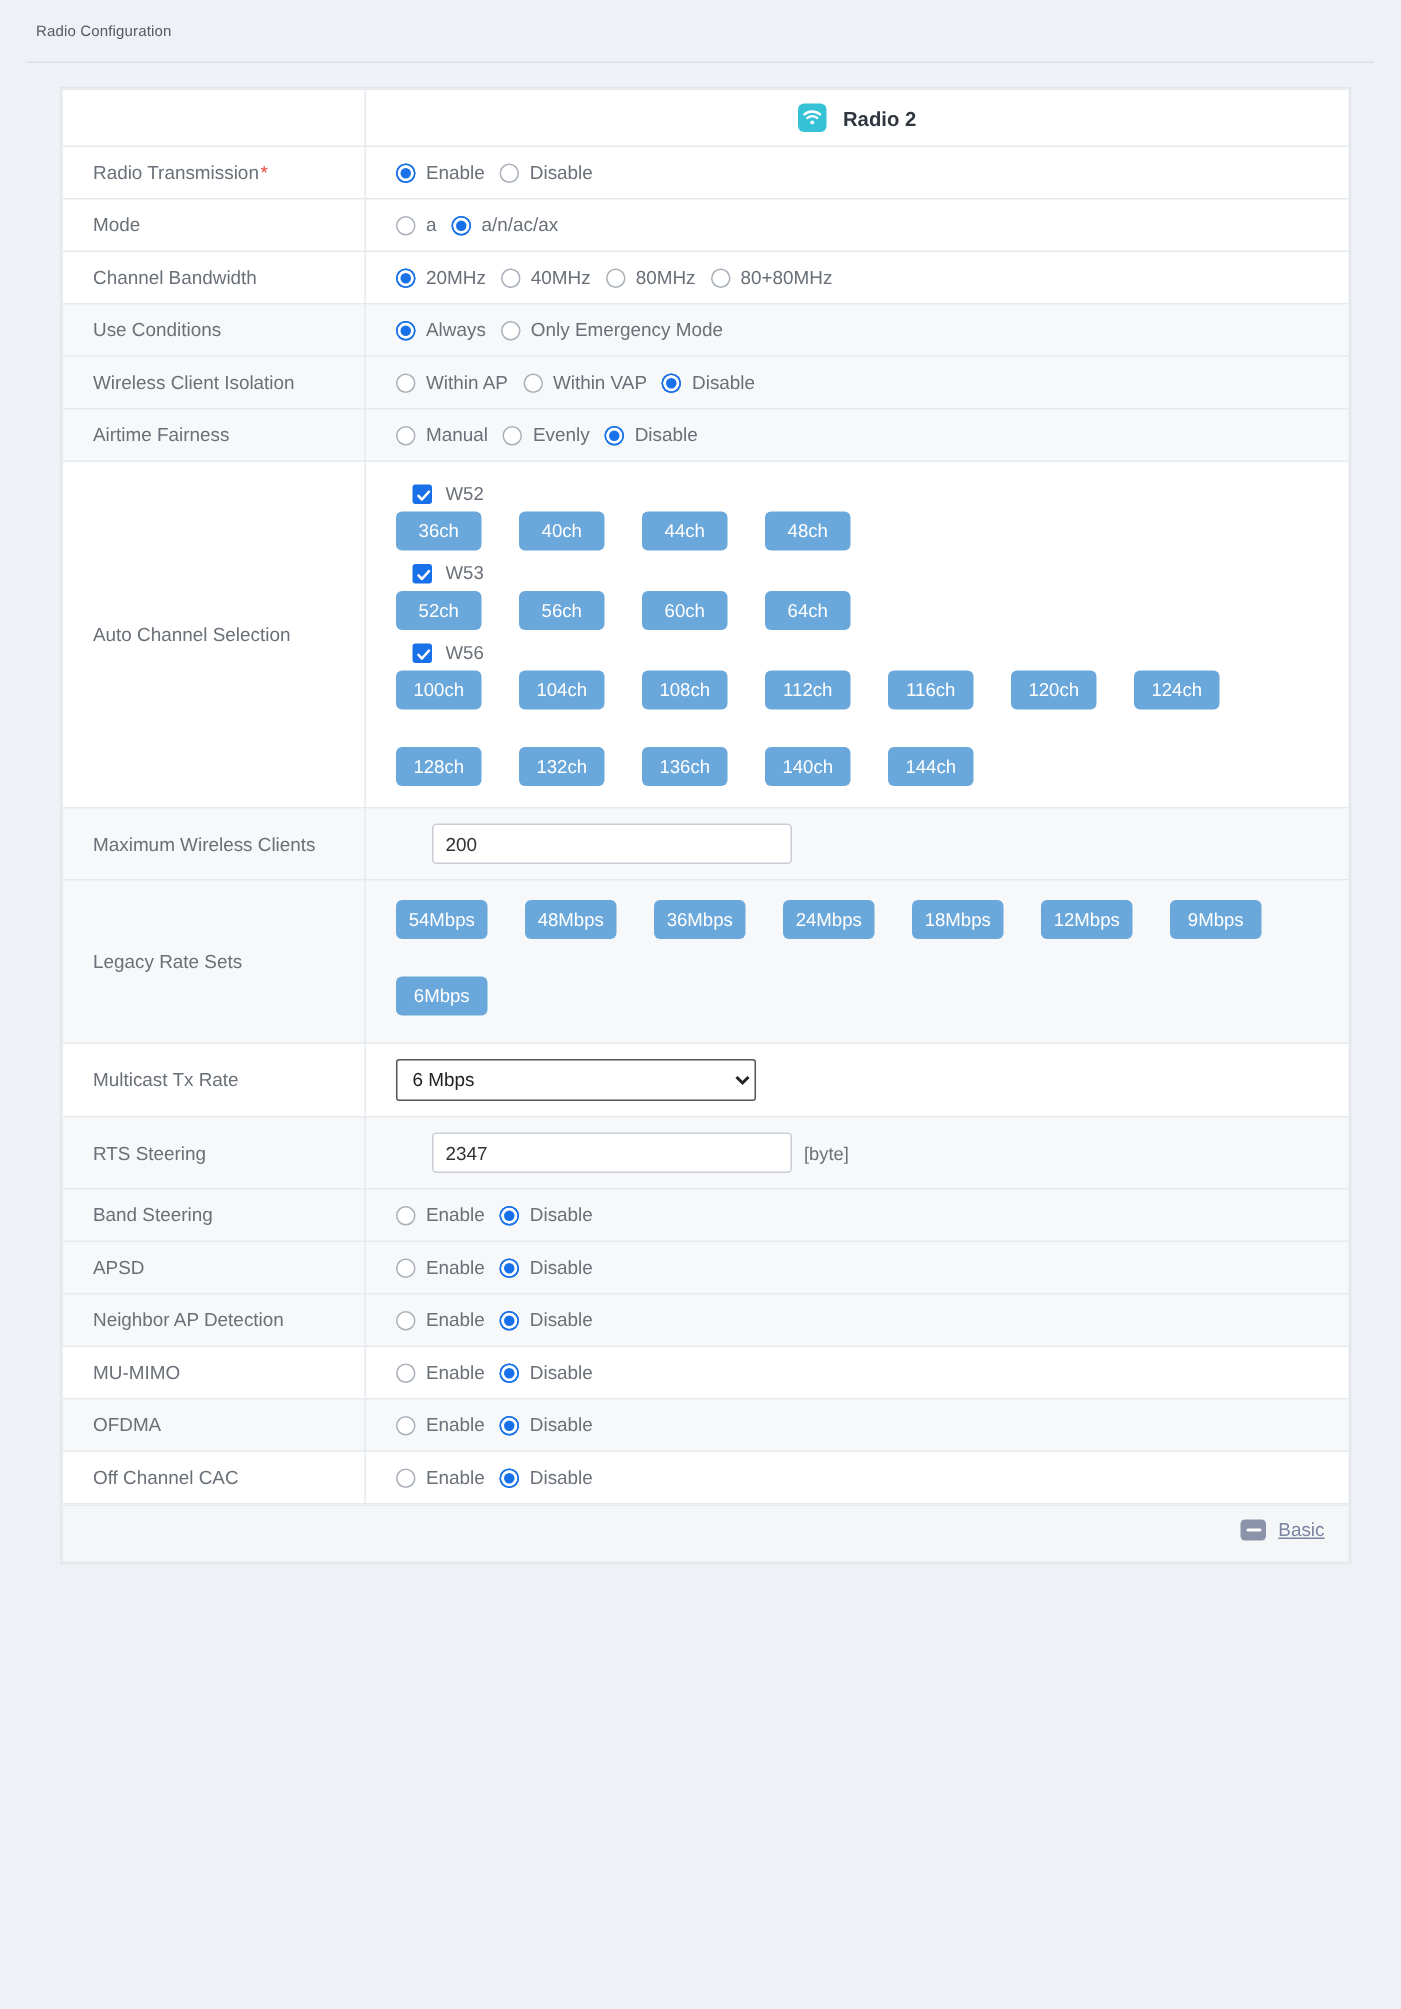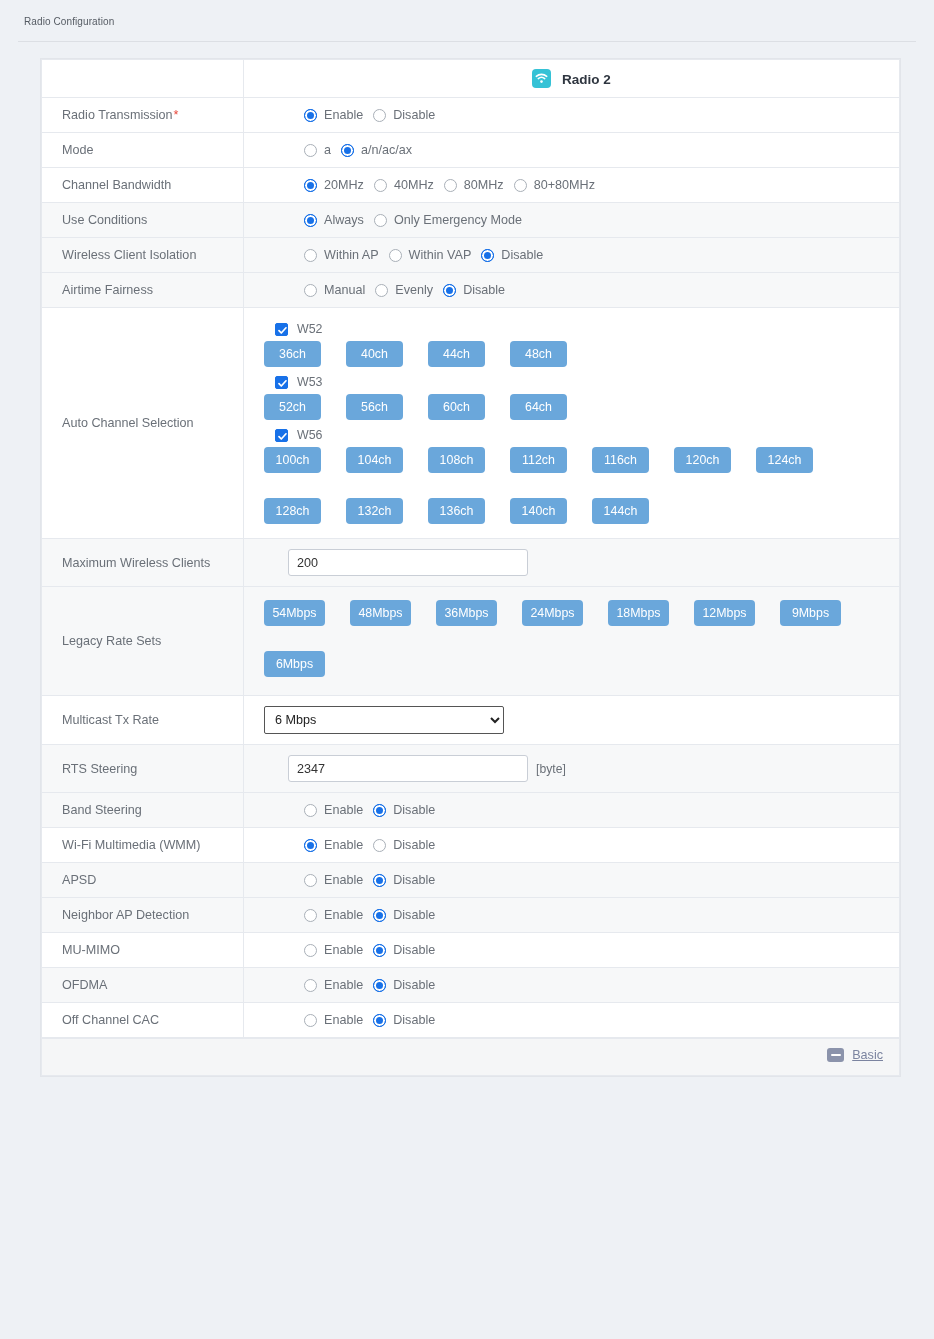--- a/index.html
+++ b/index.html
@@ -74,21 +74,21 @@
     text-align: left;
   }
   .req { color: #e8483c; margin-left: 1px; }
 
   .val { padding: 10px 0 10px 20px; }
 
   tr.white  > td { background: #ffffff; }
   tr.shade  > td { background: #f7f8f9; }
 
   
-  .rgroup { display: flex; align-items: center; flex-wrap: wrap; margin-left: 40px; }
+  .rgroup { display: flex; align-items: center; flex-wrap: wrap; }
   .ropt { display: flex; align-items: center; margin-right: 10px; }
   .ropt .rtext {
     font-size: 12.6px;
     color: #6a7078;
     margin-left: 7px;
     white-space: nowrap;
   }
   .radio {
     width: 13px; height: 13px;
     border-radius: 50%;
@@ -440,35 +440,20 @@
                 <span class="radio"></span>
                 <span class="rtext">Enable</span>
               </div>
               <div class="ropt">
                 <span class="radio on"></span>
                 <span class="rtext">Disable</span>
               </div>
             </div>
           </td>
         </tr>
-        <tr class="white">
-          <td class="lbl">Wi-Fi Multimedia (WMM)</td>
-          <td class="val">
-            <div class="rgroup">
-              <div class="ropt">
-                <span class="radio on"></span>
-                <span class="rtext">Enable</span>
-              </div>
-              <div class="ropt">
-                <span class="radio"></span>
-                <span class="rtext">Disable</span>
-              </div>
-            </div>
-          </td>
-        </tr>
         <tr class="shade">
           <td class="lbl">APSD</td>
           <td class="val">
             <div class="rgroup">
               <div class="ropt">
                 <span class="radio"></span>
                 <span class="rtext">Enable</span>
               </div>
               <div class="ropt">
                 <span class="radio on"></span>

